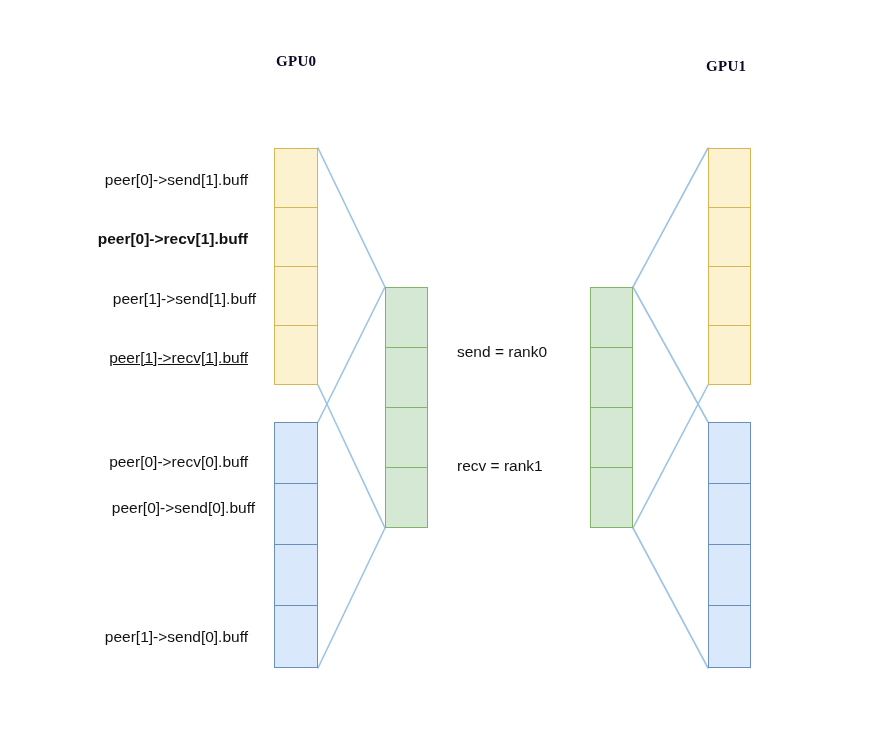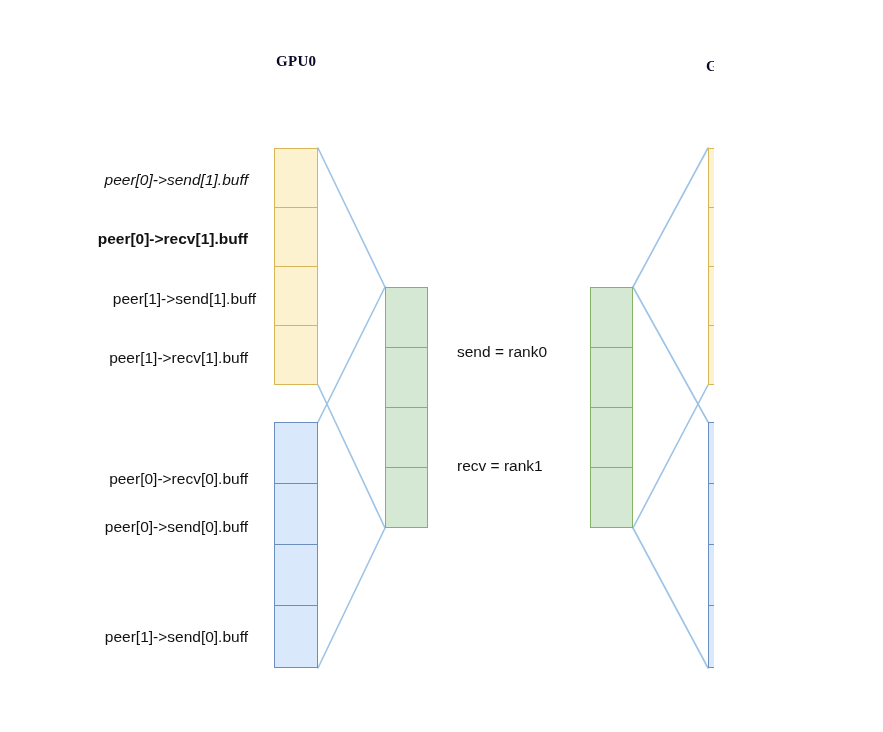--- a/index.html
+++ b/index.html
@@ -8,21 +8,21 @@
     padding: 0;
     background: #ffffff;
   }
   body {
     font-family: "Liberation Sans", "DejaVu Sans", sans-serif;
     color: #000000;
     -webkit-font-smoothing: antialiased;
   }
   #canvas {
     position: relative;
-    width: 714px;
+    width: 883px;
     height: 732px;
     background: #ffffff;
     overflow: hidden;
   }
 
   
   #wires {
     position: absolute;
     left: 0;
     top: 0;
@@ -110,27 +110,27 @@
       <line x1="633" y1="528" x2="708" y2="385"></line>
 
       <line x1="633" y1="287" x2="708" y2="422"></line>
       <line x1="633" y1="528" x2="708" y2="668"></line>
     </g>
   </svg>
 
   <div class="gpu-title" style="left:276px; top:53px;">GPU0</div>
   <div class="gpu-title" style="left:706px; top:58px;">GPU1</div>
 
-  <div class="label-col" style="top:171px;font-style:italic;">peer[0]-&gt;send[1].buff</div>
+  <div class="label-col" style="top:171px;">peer[0]-&gt;send[1].buff</div>
   <div class="label-col" style="top:230px;font-weight:bold;">peer[0]-&gt;recv[1].buff</div>
   <div class="label-col" style="top:290px;padding-left:8px;">peer[1]-&gt;send[1].buff</div>
-  <div class="label-col" style="top:349px;">peer[1]-&gt;recv[1].buff</div>
+  <div class="label-col" style="top:349px;text-decoration:underline;">peer[1]-&gt;recv[1].buff</div>
 
-  <div class="label-col" style="top:470px;">peer[0]-&gt;recv[0].buff</div>
-  <div class="label-col" style="top:518px;">peer[0]-&gt;send[0].buff</div>
+  <div class="label-col" style="top:453px;">peer[0]-&gt;recv[0].buff</div>
+  <div class="label-col" style="top:499px;padding-left:7px;">peer[0]-&gt;send[0].buff</div>
   <div class="label-col" style="top:628px;">peer[1]-&gt;send[0].buff</div>
 
   <div class="head-label" style="left:457px; top:343px;">send = rank0</div>
   <div class="head-label" style="left:457px; top:457px;">recv = rank1</div>
 
   <div class="stack stack-orange" style="left:274px; top:148px; width:44px; height:237px;">
     <div class="cell"></div>
     <div class="cell"></div>
     <div class="cell"></div>
     <div class="cell"></div>

